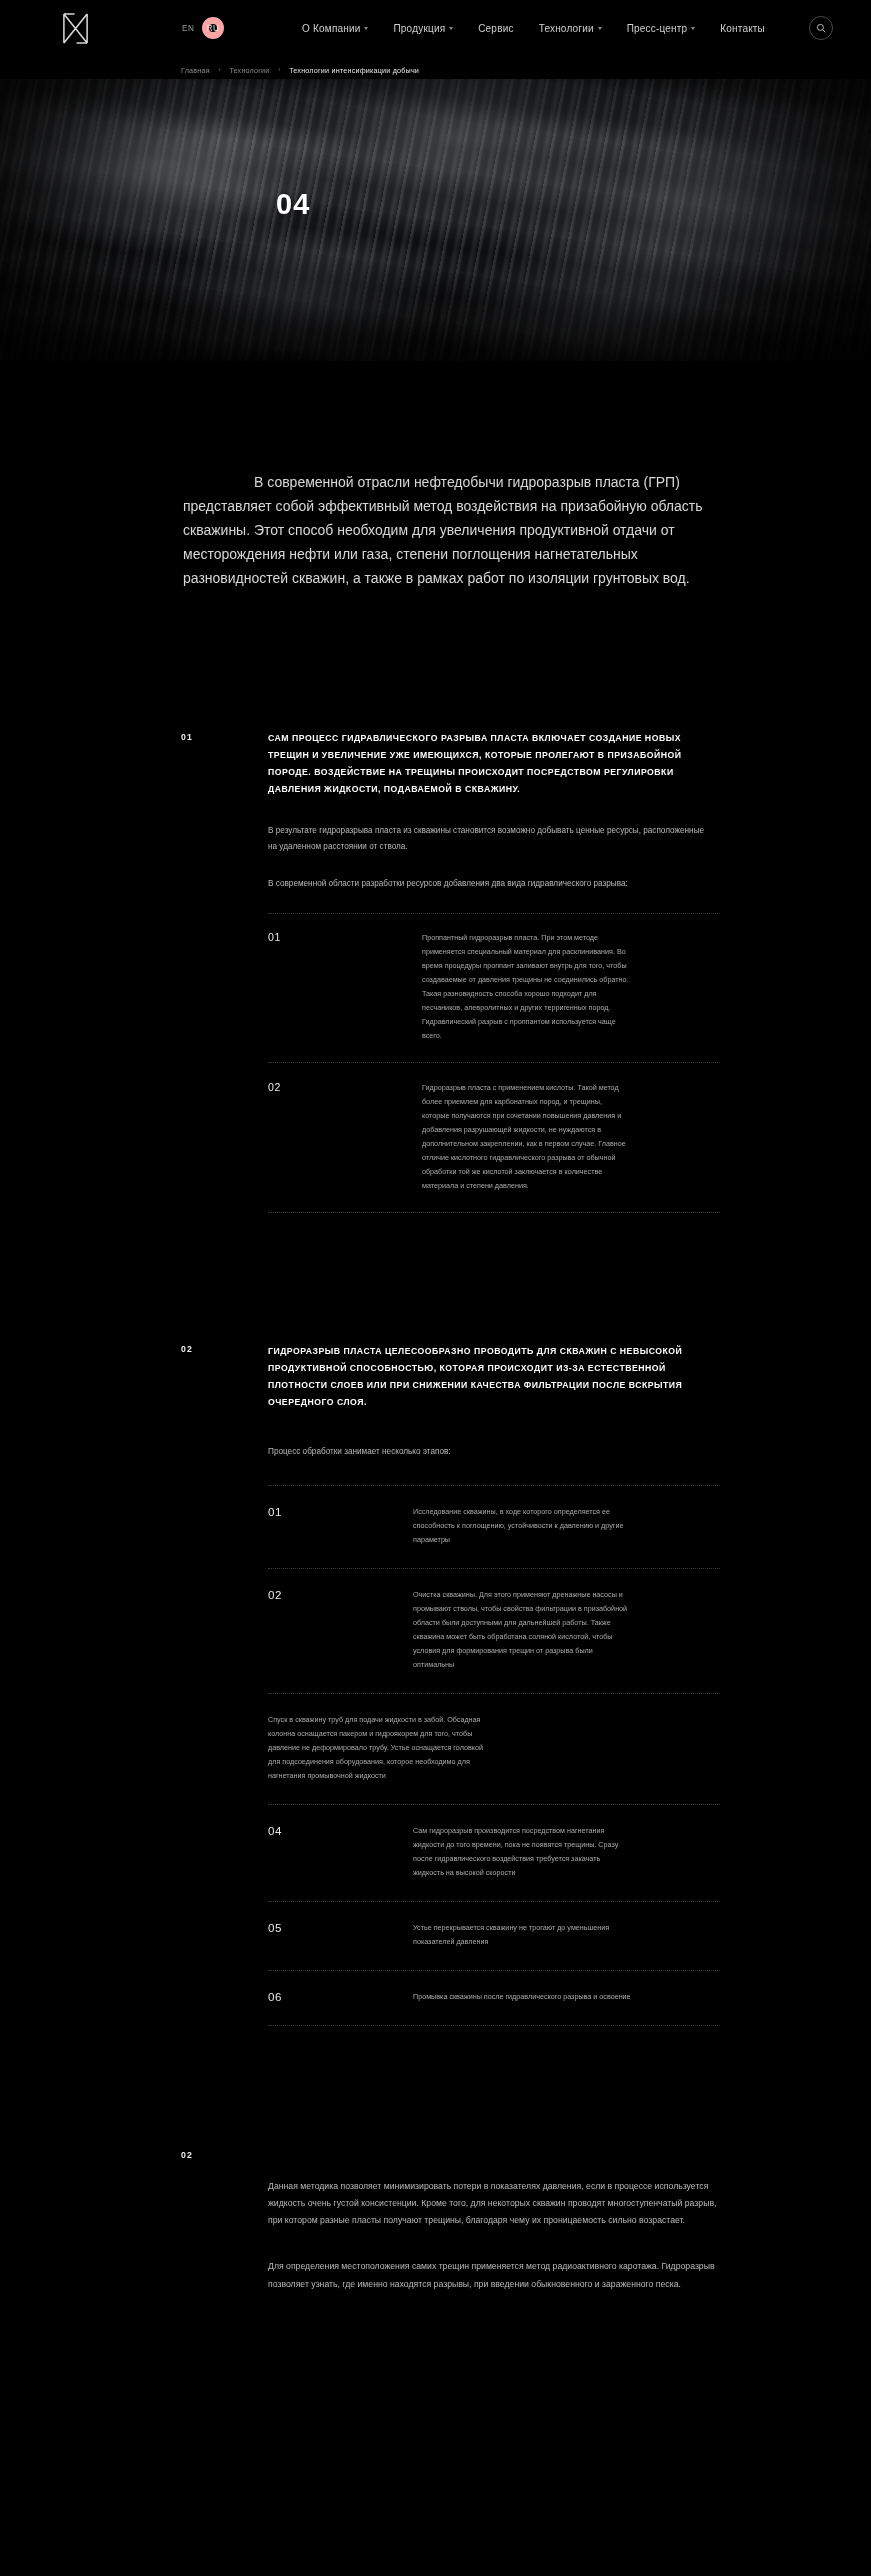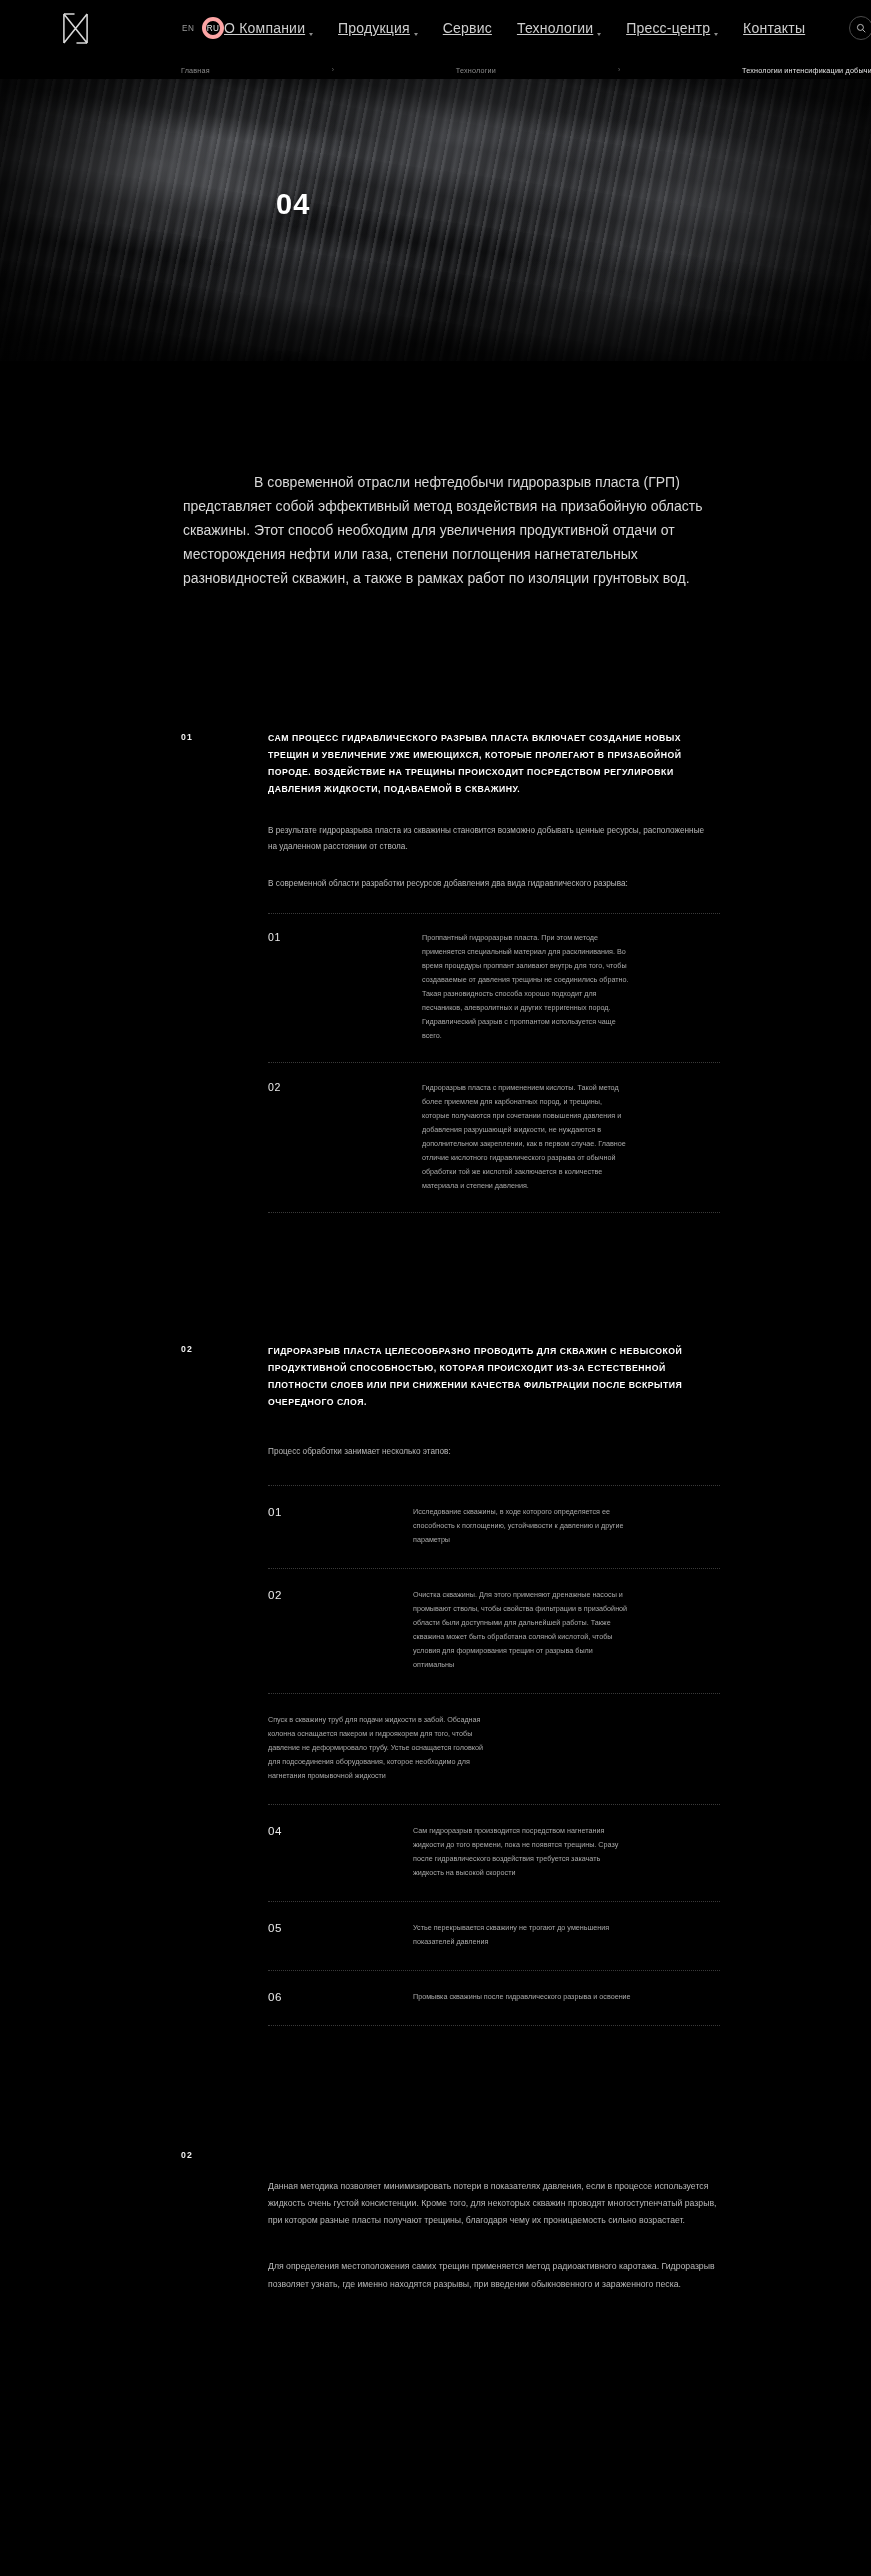--- a/index.html
+++ b/index.html
@@ -40,42 +40,41 @@
   }
   .lang-item {
     font-size: 8.2px;
     letter-spacing: 0.5px;
     color: #9a9a9a;
     text-transform: uppercase;
     cursor: pointer;
   }
   .lang-item.active {
     width: 22px; height: 22px;
-    border: 4px solid #fca5a5;
+    border: 7px solid #fca5a5;
     border-radius: 50%;
     display: flex; align-items: center; justify-content: center;
     color: #e8e8e8;
   }
   .nav {
     display: flex;
     align-items: center;
     gap: 25px;
     margin-left: auto;
     margin-right: 44px;
   }
   .nav-item {
-    font-size: 14px;
+    font-size: 10px;
     letter-spacing: 0.2px;
     color: #cfcfcf;
     white-space: nowrap;
     display: flex;
-    align-items: flex-end;
+    align-items: center;
     gap: 3.9px;
     cursor: pointer;
-    text-decoration: underline;
   }
   .caret {
     width: 0; height: 0;
     border-left: 2.9px solid transparent;
     border-right: 2.9px solid transparent;
     border-top: 3.4px solid #8b8b8b;
     display: inline-block;
   }
   .search-btn {
     width: 24px; height: 24px;
@@ -89,21 +88,20 @@
 
   
   .breadcrumb {
     position: relative;
     z-index: 30;
     display: flex;
     align-items: center;
     gap: 8.7px;
     padding: 5.8px 0 0 181px;
     height: 23px;
-    justify-content: space-between;
   }
   .crumb {
     font-size: 7.2px;
     color: #8c8c8c;
     letter-spacing: 0.2px;
     white-space: nowrap;
     cursor: pointer;
   }
   .crumb.current { color: #e6e6e6; cursor: default; }
   .crumb-sep {

